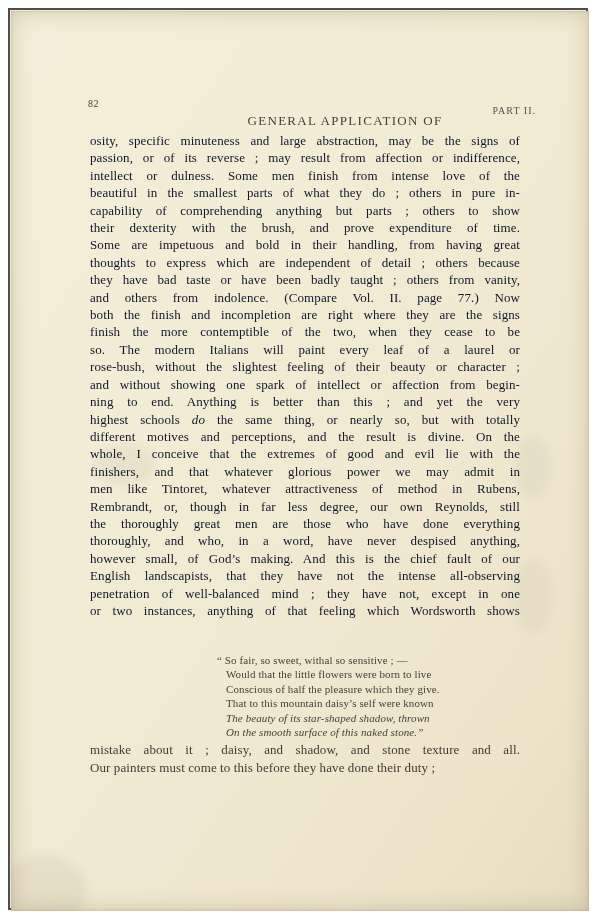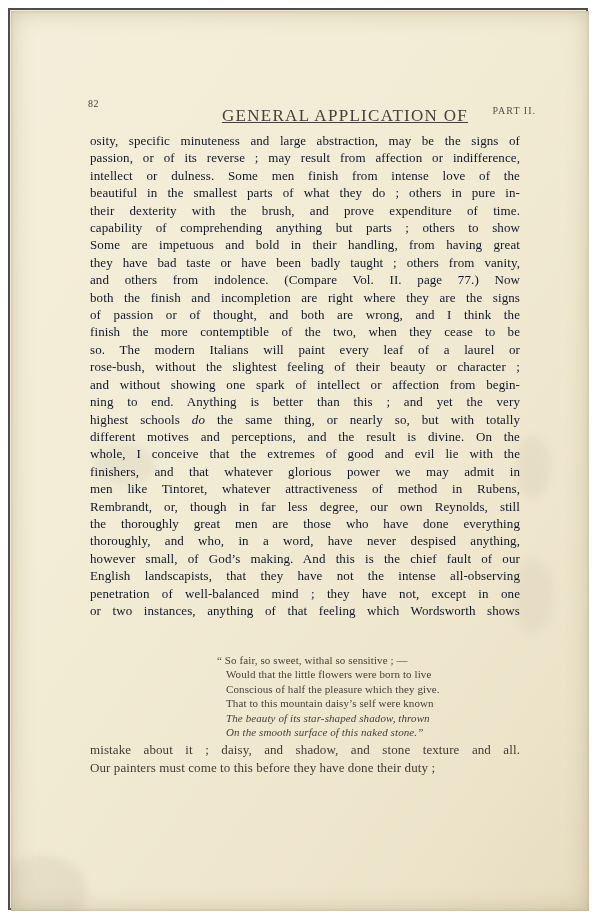--- a/index.html
+++ b/index.html
@@ -21,22 +21,22 @@
   .stain{position:absolute;border-radius:50%;filter:blur(4px);pointer-events:none;}
   .stain.s1{left:84px;top:434px;width:60px;height:40px;background:rgba(115,110,95,.08);}
   .stain.s2{left:505px;top:425px;width:34px;height:62px;background:rgba(115,110,95,.07);}
   .stain.s3{left:502px;top:548px;width:40px;height:74px;background:rgba(115,110,95,.06);}
   .stain.s4{left:-14px;top:845px;width:90px;height:70px;background:rgba(100,90,65,.08);}
 
   .header-pagenum{
     position:absolute;left:88px;top:98px;font-size:10px;color:#45413a;letter-spacing:.5px;
   }
   .header-title{
-    position:absolute;left:345px;top:106px;transform:translateX(-50%);
-    font-size:17px;letter-spacing:1.3px;color:#45413a;white-space:nowrap;text-decoration:underline;
+    position:absolute;left:345px;top:113px;transform:translateX(-50%);
+    font-size:13px;letter-spacing:1.3px;color:#45413a;white-space:nowrap;
   }
   .header-part{
     position:absolute;right:64px;top:105px;font-size:10px;letter-spacing:1px;color:#55504a;white-space:nowrap;text-align:right;
   }
 
   .bodytext{
     position:absolute;left:90px;top:132px;width:430px;
     font-size:13px;line-height:17.4px;color:#0f172a;letter-spacing:.1px;
   }
   .closingtext{
@@ -70,27 +70,27 @@
 
 <div class="header-pagenum">82</div>
 <div class="header-title">GENERAL APPLICATION OF</div>
 <div class="header-part">PART II.</div>
 
 <div class="bodytext">
     <div class="tline"><span>osity, specific minuteness and large abstraction, may be the signs of</span></div>
     <div class="tline"><span>passion, or of its reverse ; may result from affection or indifference,</span></div>
     <div class="tline"><span>intellect or dulness. Some men finish from intense love of the</span></div>
     <div class="tline"><span>beautiful in the smallest parts of what they do ; others in pure in-</span></div>
+    <div class="tline"><span>capability of comprehending anything but parts ; others to show</span></div>
     <div class="tline"><span>their dexterity with the brush, and prove expenditure of time.</span></div>
-    <div class="tline"><span>capability of comprehending anything but parts ; others to show</span></div>
     <div class="tline"><span>Some are impetuous and bold in their handling, from having great</span></div>
+    <div class="tline"><span>thoughts to express which are independent of detail ; others because</span></div>
     <div class="tline"><span>they have bad taste or have been badly taught ; others from vanity,</span></div>
     <div class="tline"><span>and others from indolence. (Compare Vol. II. page 77.) Now</span></div>
     <div class="tline"><span>both the finish and incompletion are right where they are the signs</span></div>
-    <div class="tline"><span>of passion or of thought, and both are wrong, and I think the</span></div>
     <div class="tline"><span>finish the more contemptible of the two, when they cease to be</span></div>
     <div class="tline"><span>so. The modern Italians will paint every leaf of a laurel or</span></div>
     <div class="tline"><span>rose-bush, without the slightest feeling of their beauty or character ;</span></div>
     <div class="tline"><span>and without showing one spark of intellect or affection from begin-</span></div>
     <div class="tline"><span>ning to end. Anything is better than this ; and yet the very</span></div>
     <div class="tline"><span>highest schools </span><span class="it">do</span><span> the same thing, or nearly so, but with totally</span></div>
     <div class="tline"><span>different motives and perceptions, and the result is divine. On the</span></div>
     <div class="tline"><span>whole, I conceive that the extremes of good and evil lie with the</span></div>
     <div class="tline"><span>finishers, and that whatever glorious power we may admit in</span></div>
     <div class="tline"><span>men like Tintoret, whatever attractiveness of method in Rubens,</span></div>

